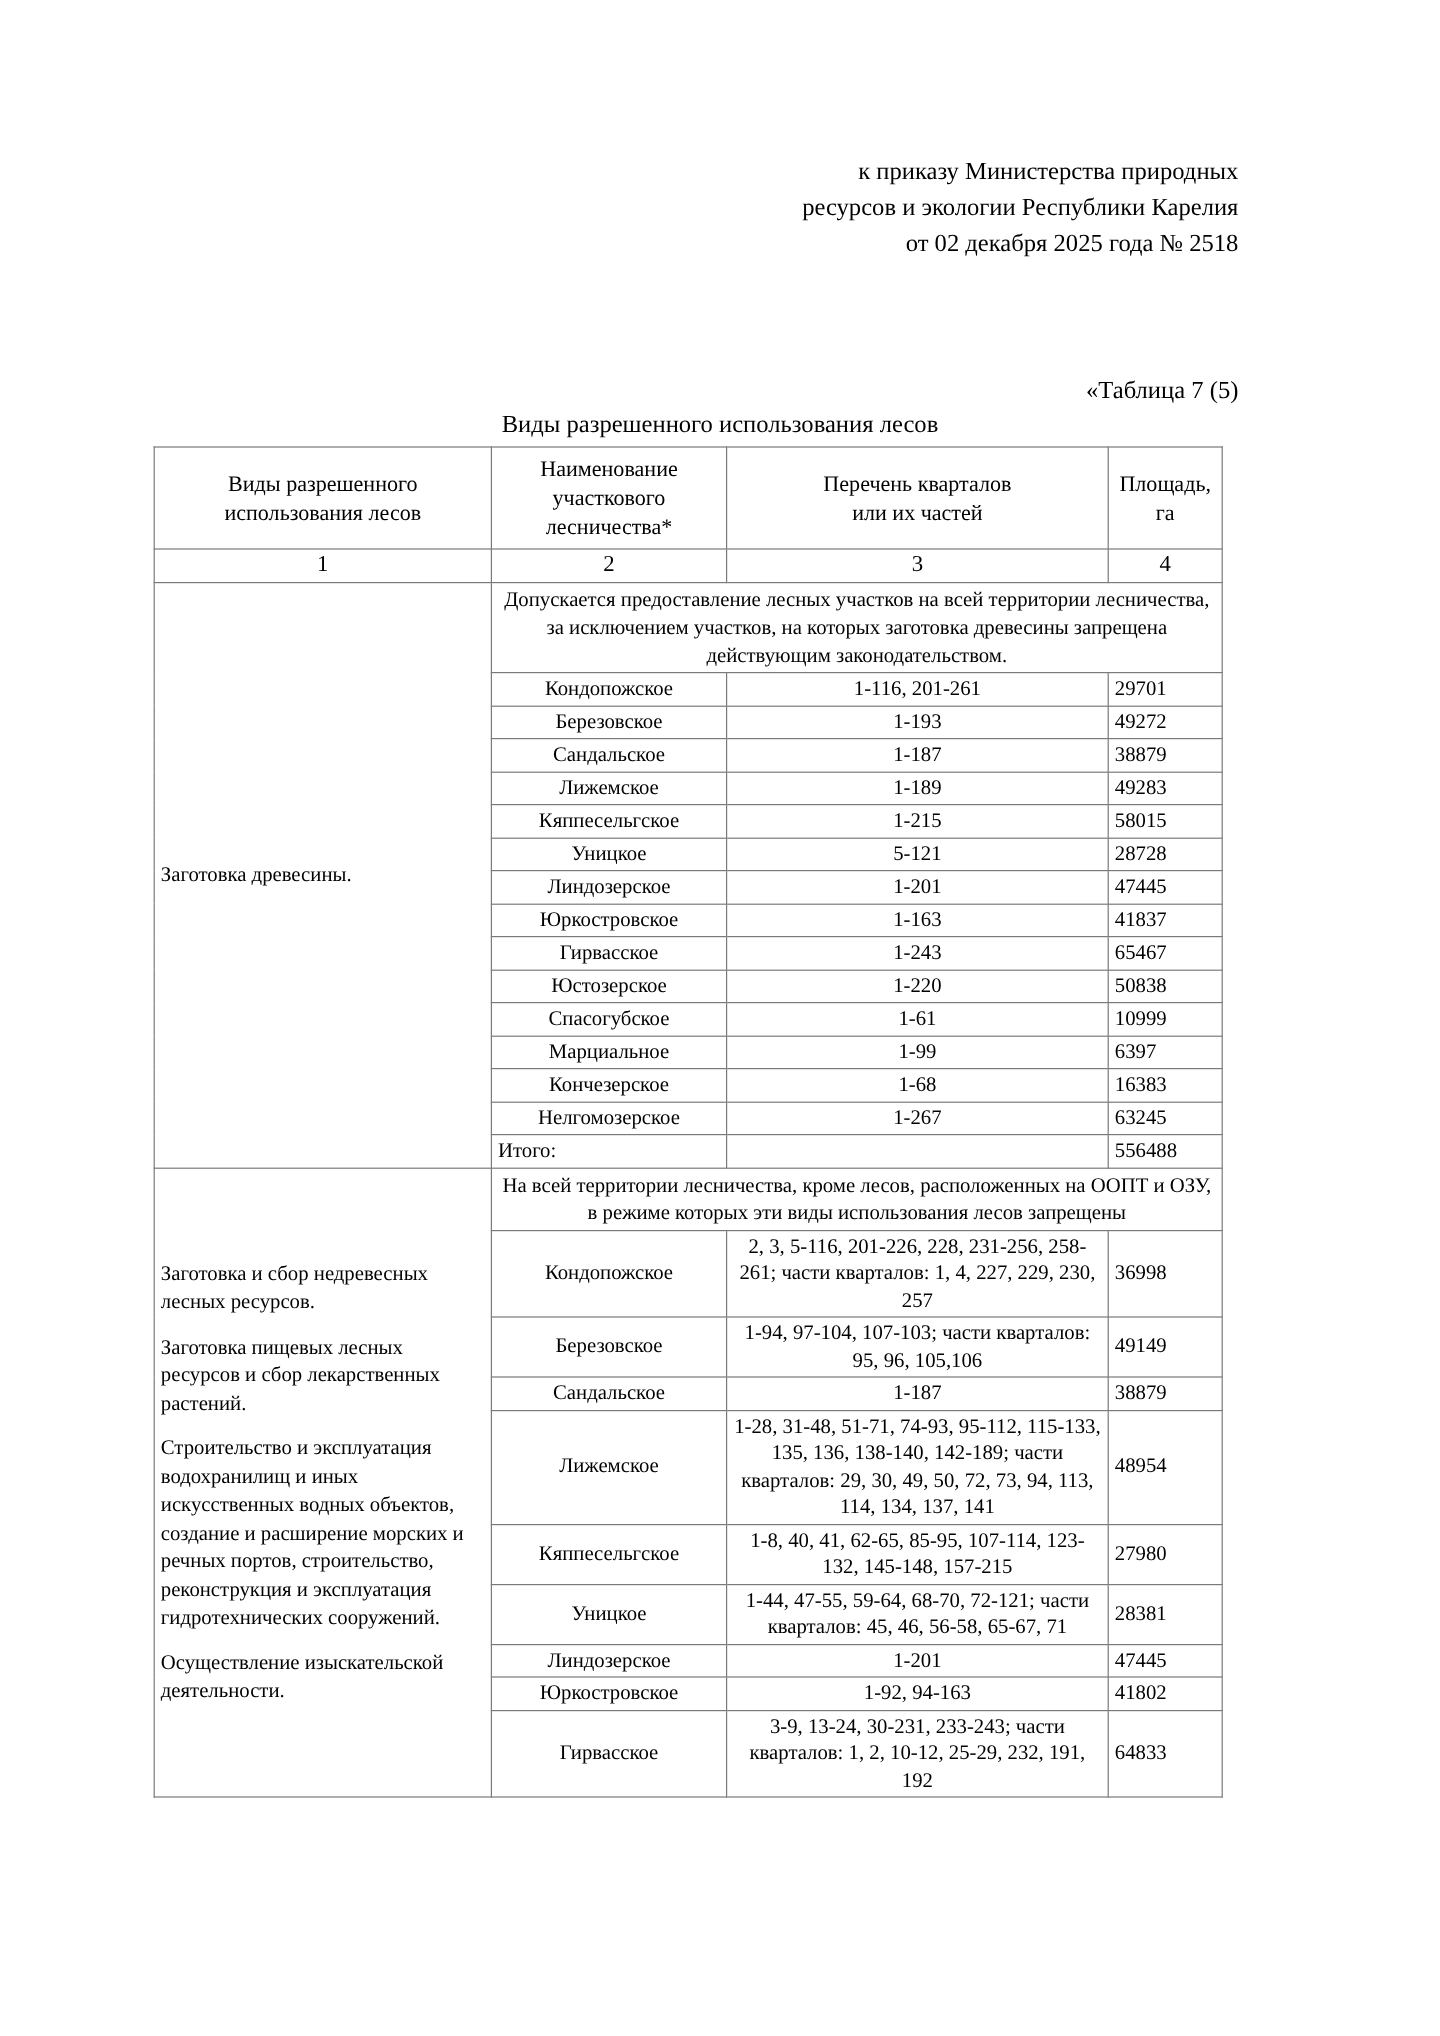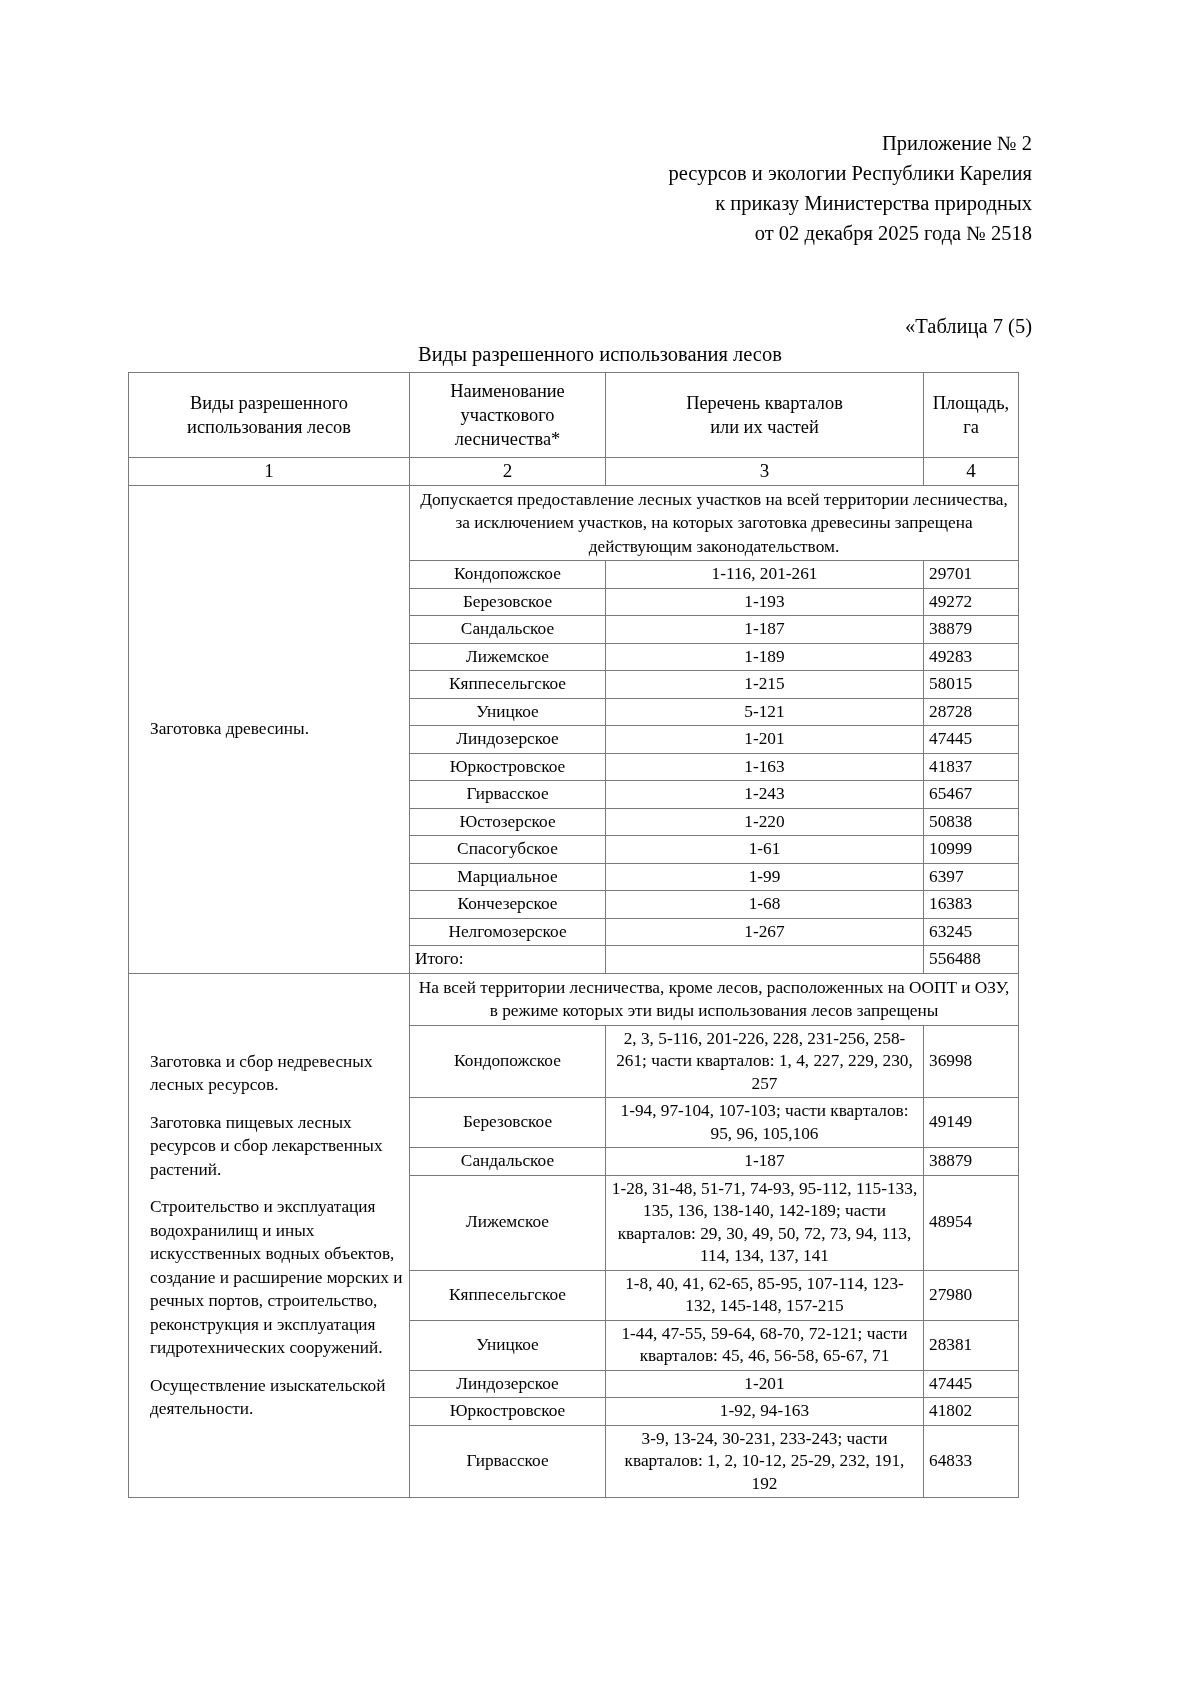--- a/index.html
+++ b/index.html
@@ -98,38 +98,37 @@
     padding: 3px 6px 4px 6px;
   }
   .cat-cell {
     text-align: left;
     vertical-align: top;
     font-size: 17.3px;
     line-height: 23.5px;
     padding: 4px 6px;
   }
   .cat-cell p {
-    margin: 0 0 14px 16px;
+    margin: 0 0 14px 0;
   }
   .cat-cell p:last-child { margin-bottom: 0; }
 
   .lesn { text-align: center; }
   .kvar { text-align: center; }
   .area { text-align: left; }
   .itogo-cell { text-align: left; padding-left: 7px; }
 </style>
 </head>
 <body>
 
 <div class="page">
 
   <div class="doc-header">
-    <div>Приложение № 2</div>
+    <div>к приказу Министерства природных</div>
     <div>ресурсов и экологии Республики Карелия</div>
-    <div>к приказу Министерства природных</div>
     <div>от 02 декабря 2025 года № 2518</div>
   </div>
 
   <div class="table-ref">«Таблица 7 (5)</div>
 
   <div class="table-title">Виды разрешенного использования лесов</div>
 
   <div class="tbl-wrap">
     <table class="vru">
       <colgroup>

